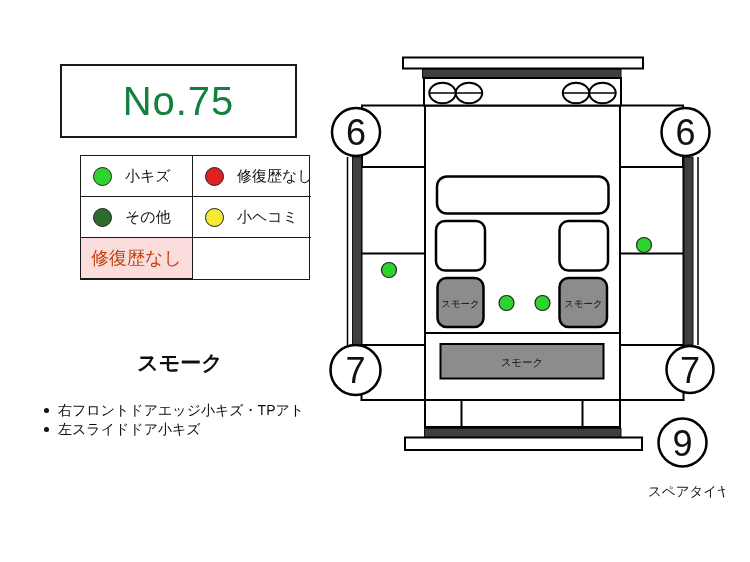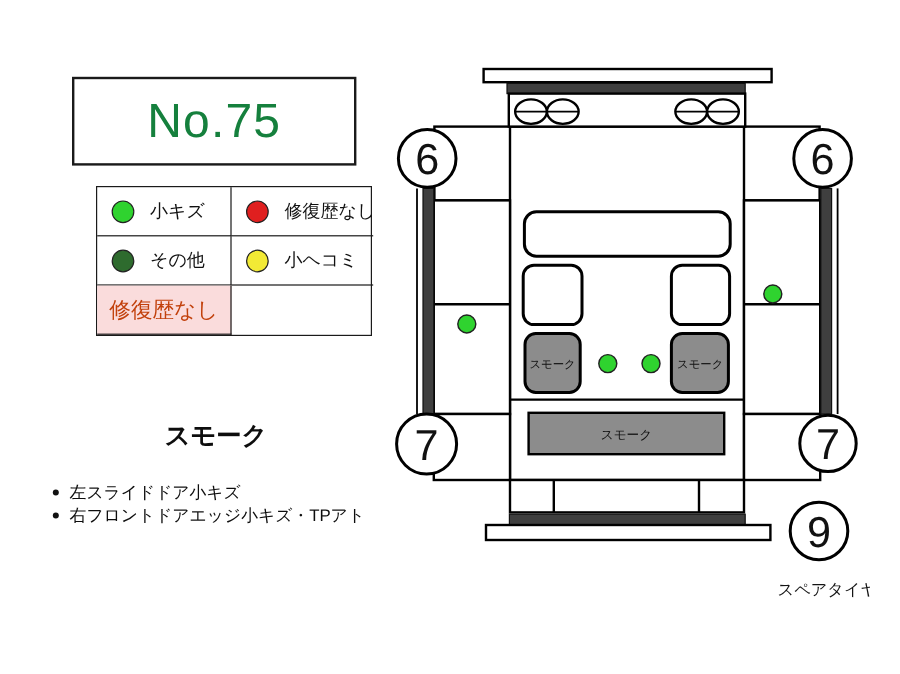--- a/index.html
+++ b/index.html
@@ -68,25 +68,25 @@
     </div>
     <div class="lcell repair" style="background-color: rgb(250, 220, 220);">
       <span style="color: #c2410c; font-family: Liberation Serif, serif;">修復歴なし</span>
     </div>
   </div>
 
   <div class="notes-heading">スモーク</div>
   <div class="notes">
     <div class="note">
       <span class="bullet"></span>
-      <span>左スライドドア小キズ</span>
+      <span>右フロントドアエッジ小キズ・TPアト</span>
     </div>
     <div class="note">
       <span class="bullet"></span>
-      <span>右フロントドアエッジ小キズ・TPアト</span>
+      <span>左スライドドア小キズ</span>
     </div>
   </div>
 
   <svg class="diagram" viewBox="325 50 400 460">
 
     <g stroke="#000" stroke-width="2" fill="#fff">
       <rect x="362" y="105.5" width="321" height="61.5"></rect>
       <rect x="425" y="105.5" width="195" height="294.5"></rect>
       <rect x="361.5" y="167" width="63.5" height="178"></rect>
       <rect x="620" y="167" width="63.5" height="178"></rect>

